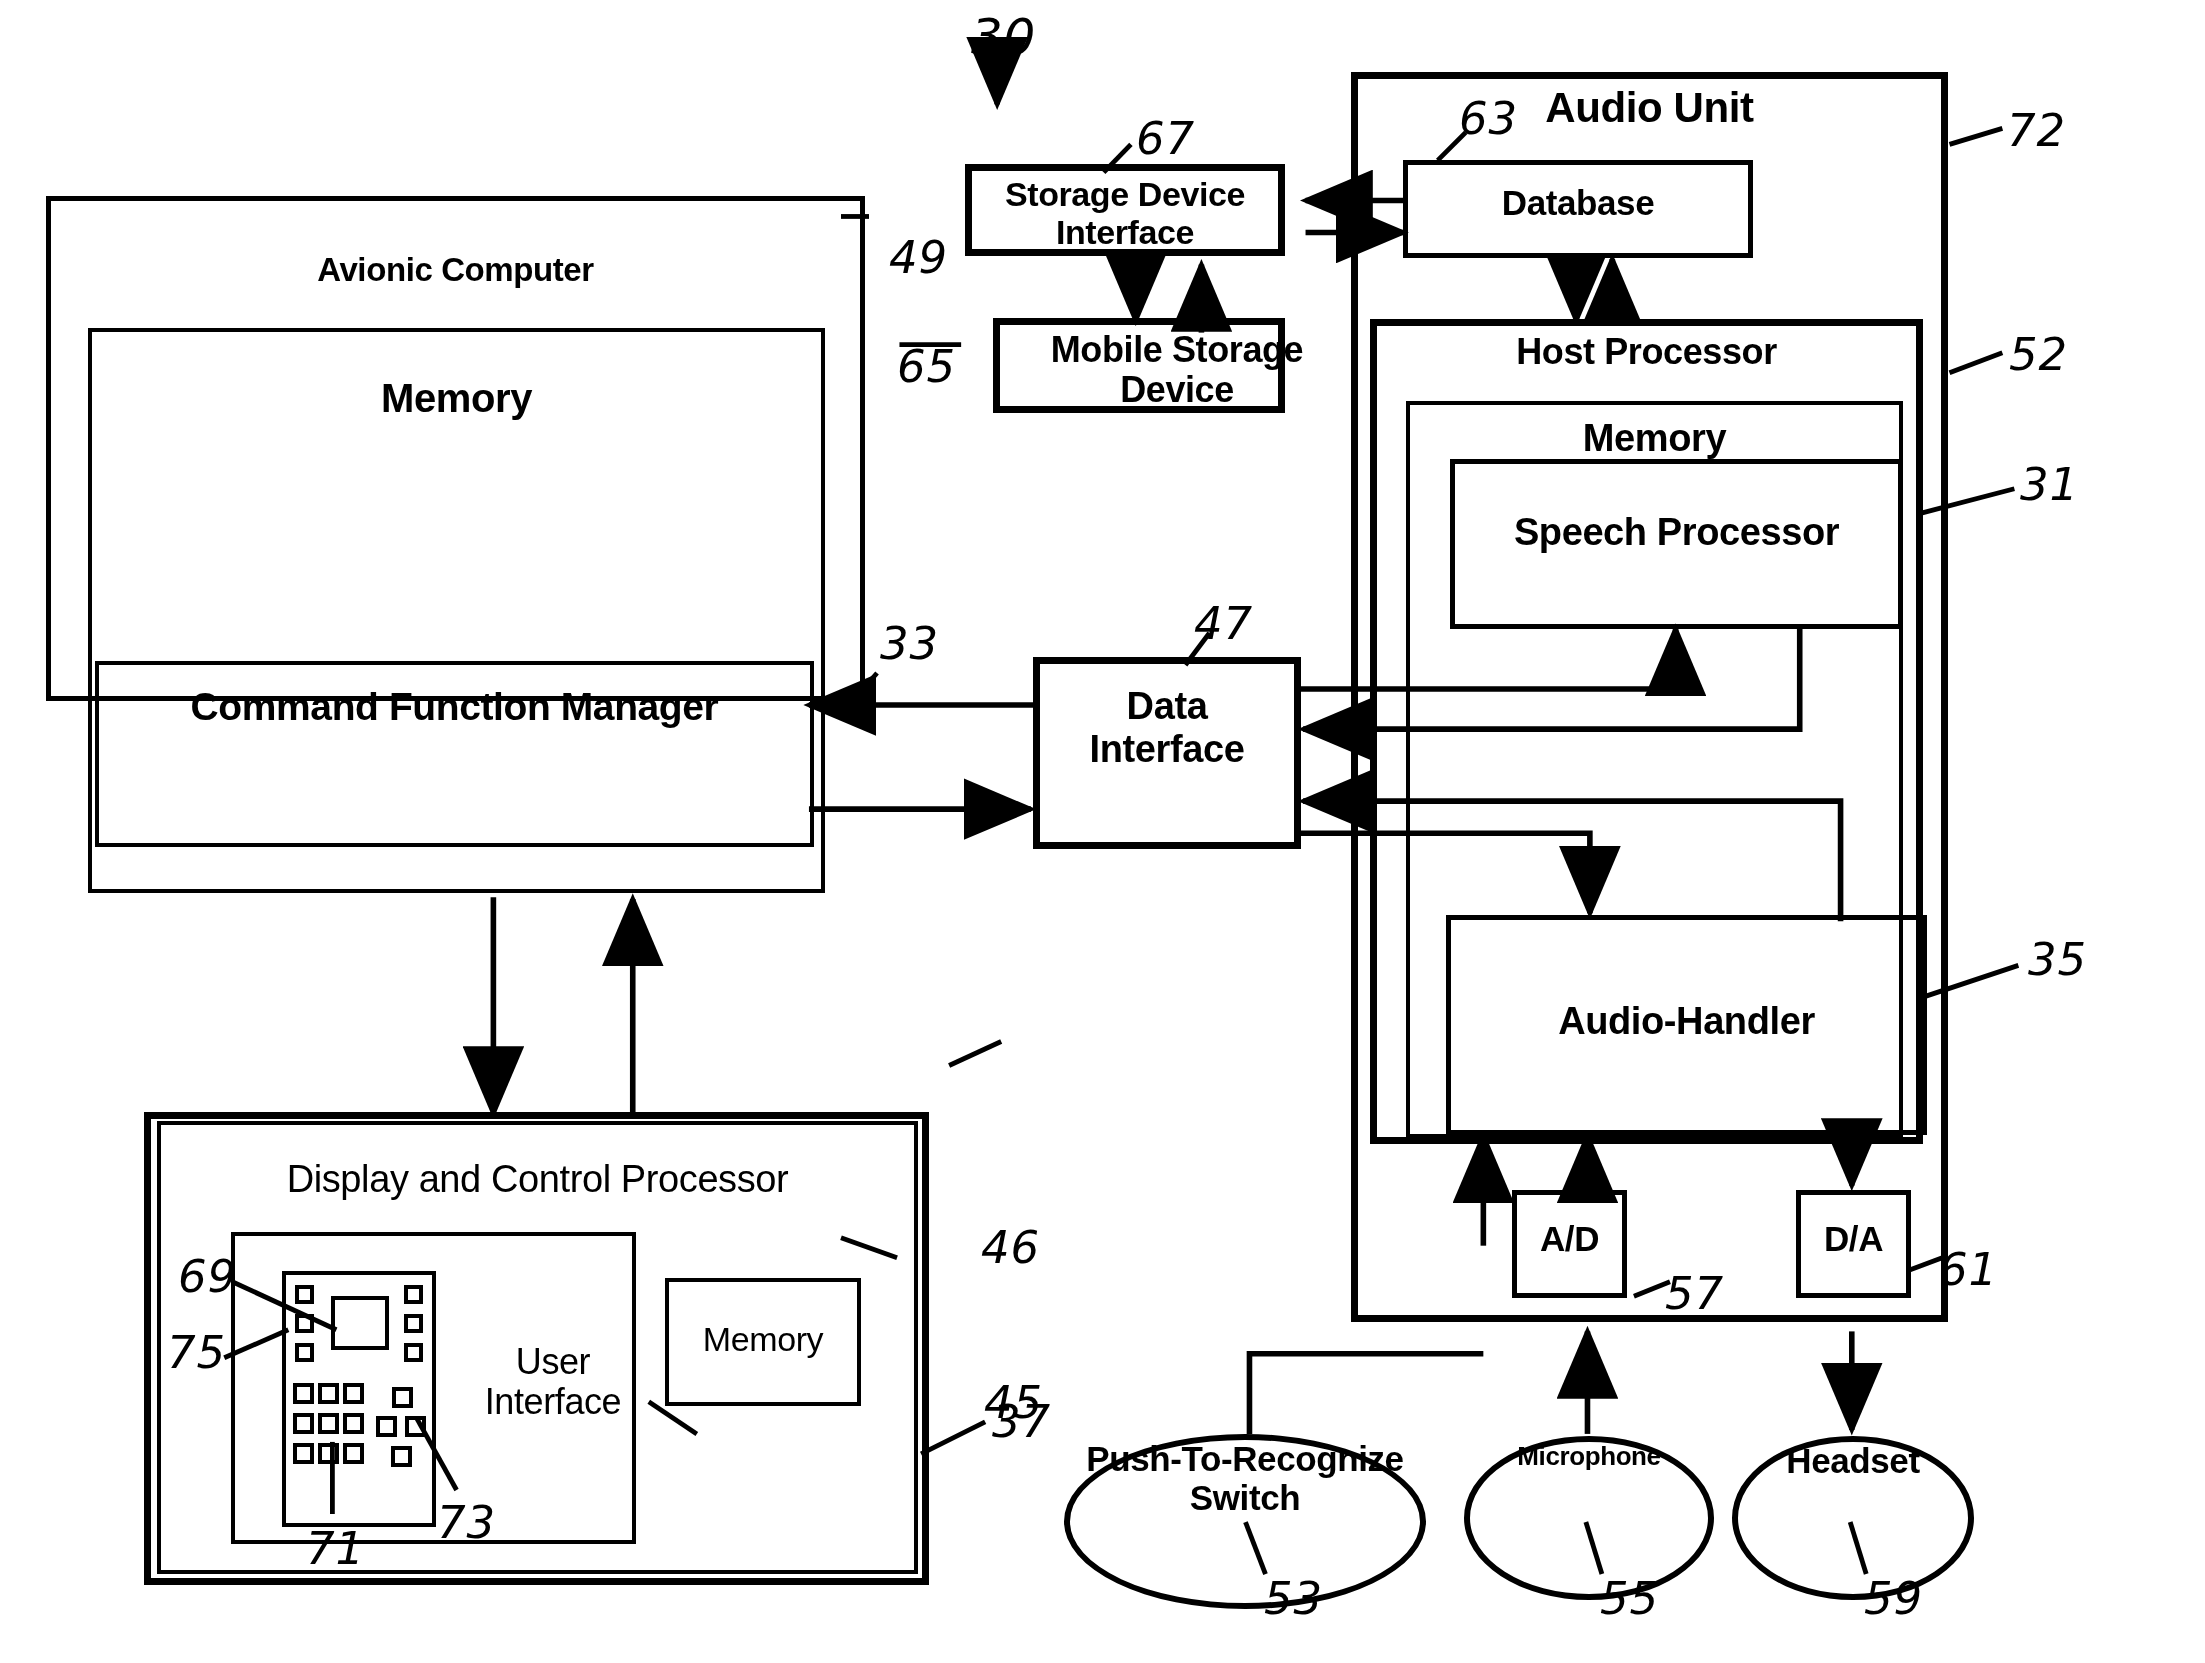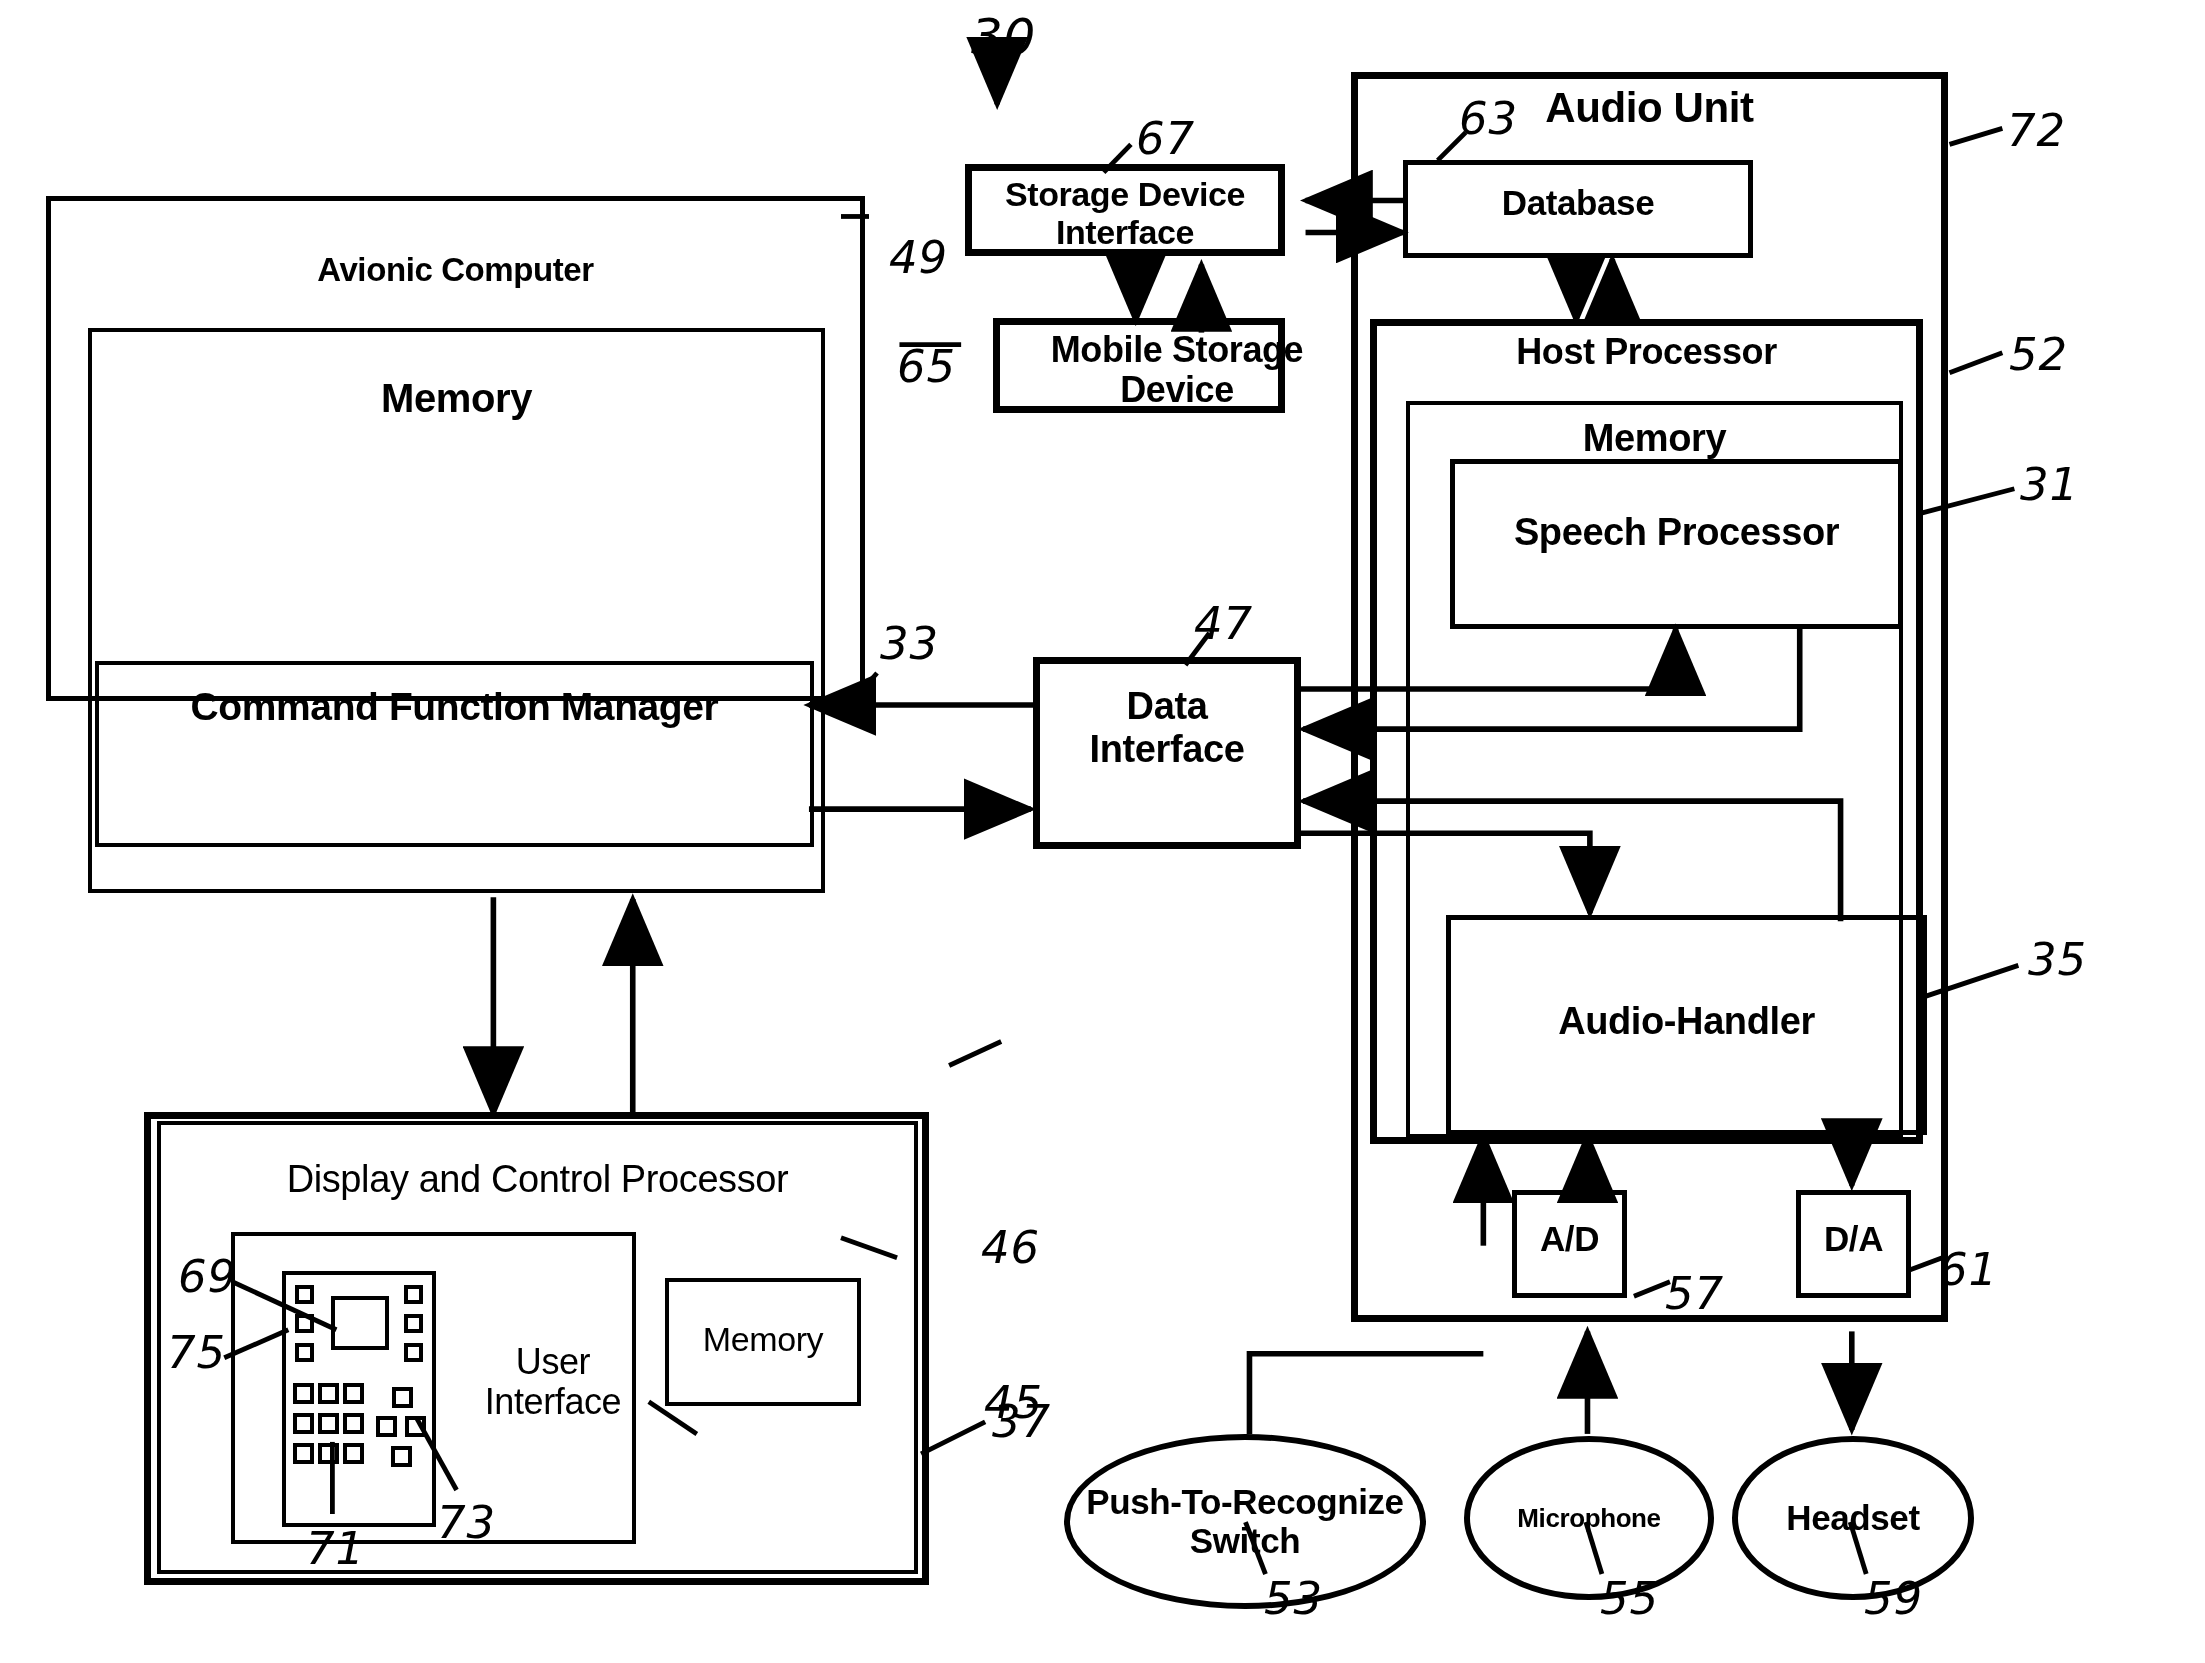--- a/index.html
+++ b/index.html
@@ -52,21 +52,21 @@
     font-size: 45px;
     letter-spacing: 0.8px;
   }
   .ell {
     position: absolute;
     box-sizing: border-box;
     border: 6.4px solid #000;
     border-radius: 50%;
     background: transparent;
     display: flex;
-    align-items: center;
+    align-items: flex-start;
     justify-content: center;
   }
   .ell span {
     font-weight: 700;
     text-align: center;
     line-height: 1.1;
     white-space: pre-line;
     color: #000;
     letter-spacing: -0.4px;
   }

